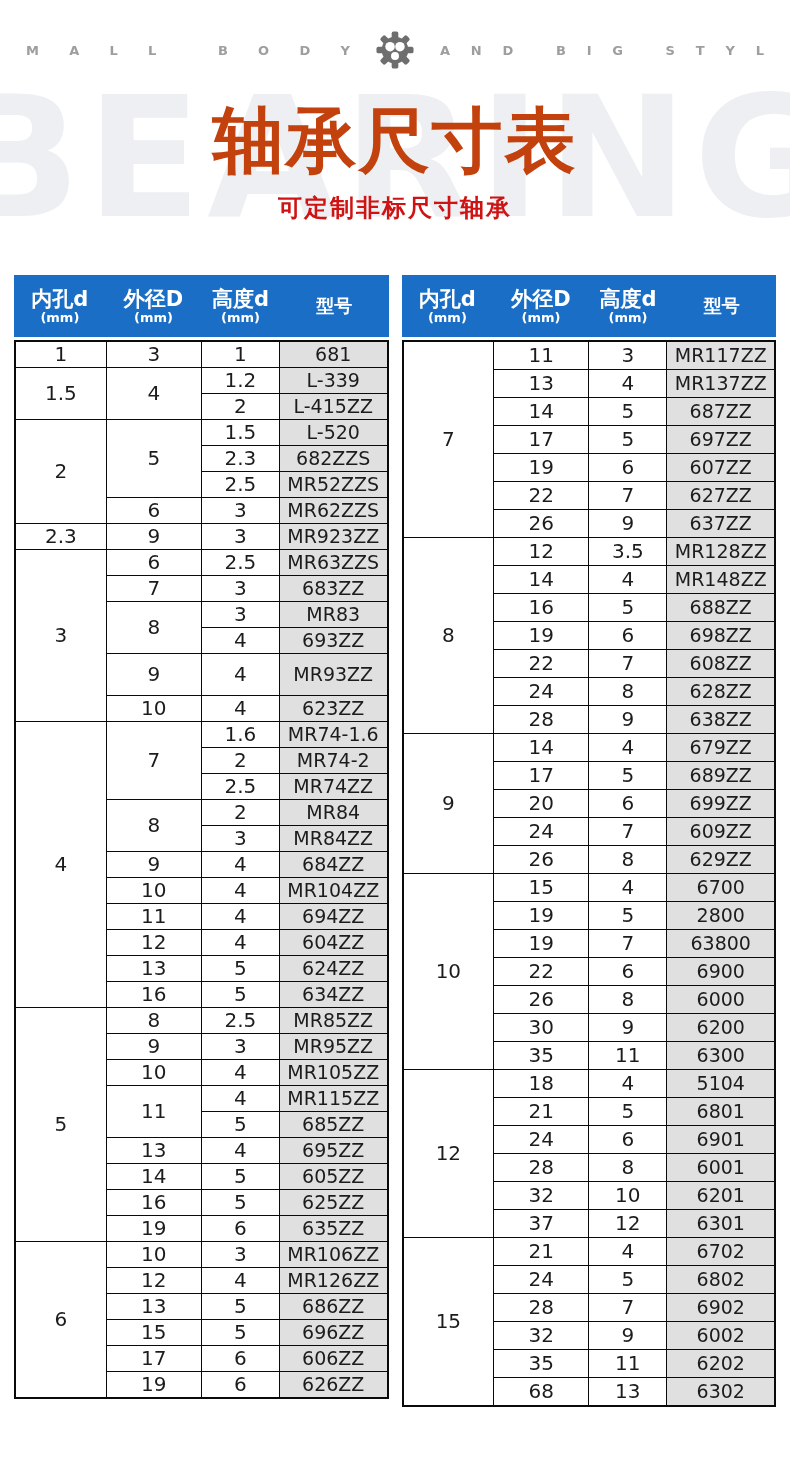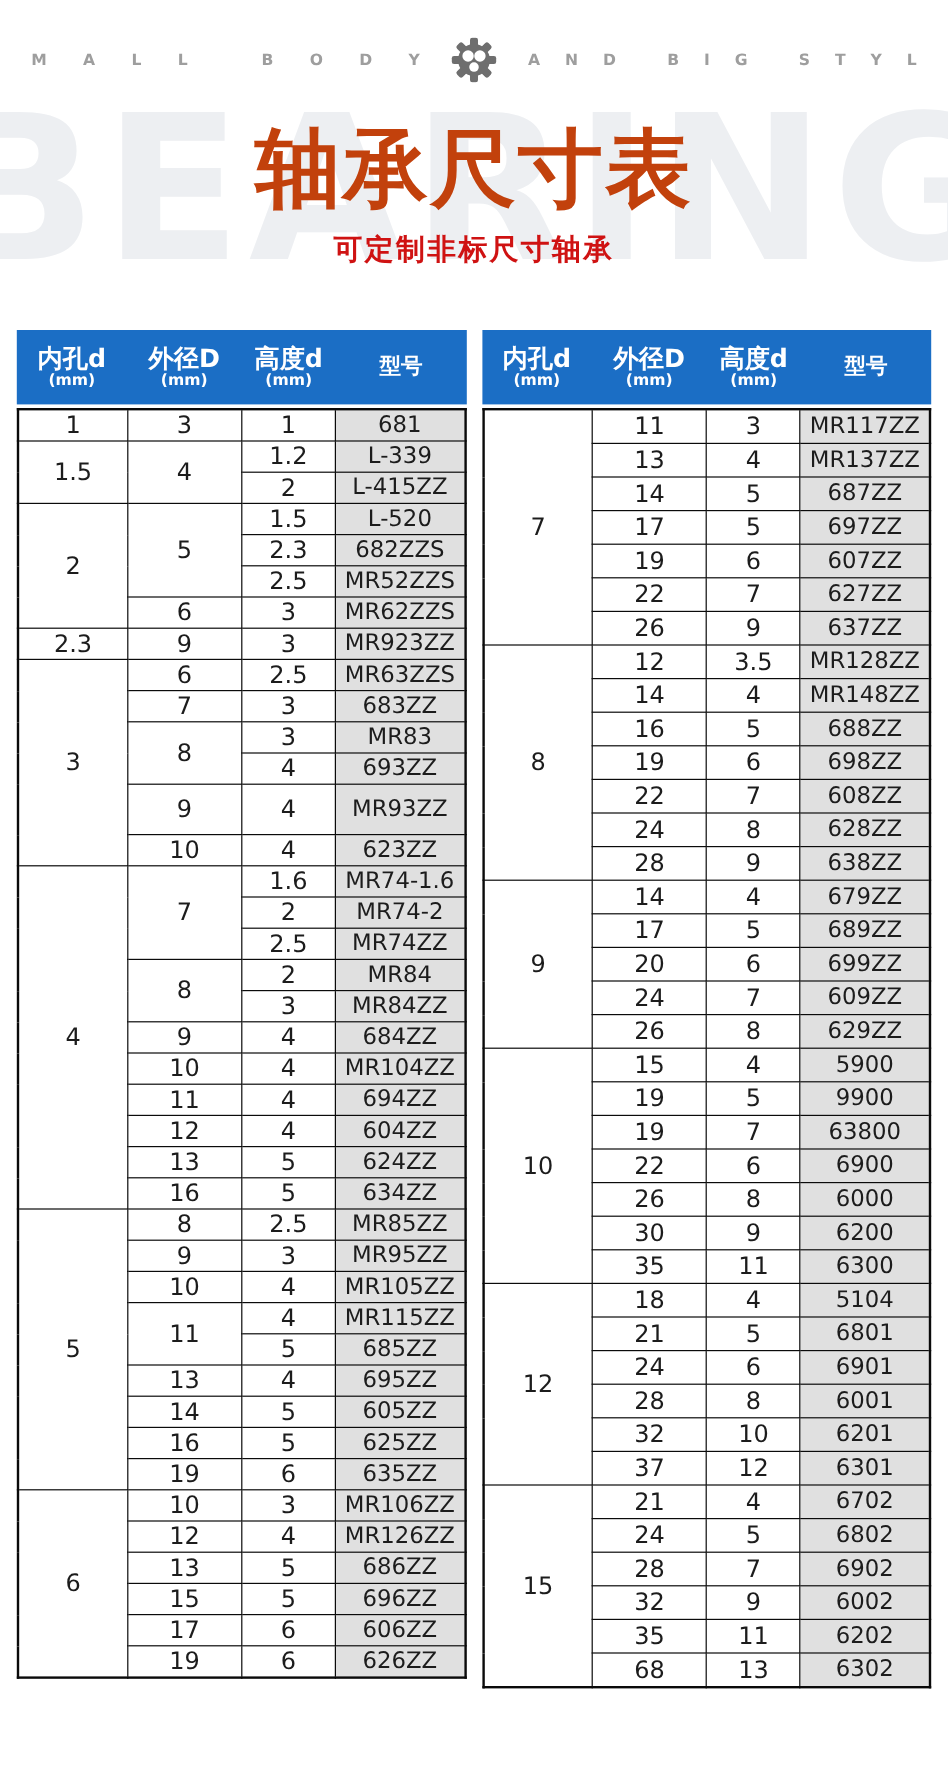--- a/index.html
+++ b/index.html
@@ -449,26 +449,26 @@
             </tr>
             <tr>
               <td class="">26</td>
               <td class="">8</td>
               <td class="model">629ZZ</td>
             </tr>
             <tr>
               <td rowspan="7" class="">10</td>
               <td class="">15</td>
               <td class="">4</td>
-              <td class="model">5900</td>
+              <td class="model">6700</td>
             </tr>
             <tr>
               <td class="">19</td>
               <td class="">5</td>
-              <td class="model">9900</td>
+              <td class="model">2800</td>
             </tr>
             <tr>
               <td class="">19</td>
               <td class="">7</td>
               <td class="model">63800</td>
             </tr>
             <tr>
               <td class="">22</td>
               <td class="">6</td>
               <td class="model">6900</td>

